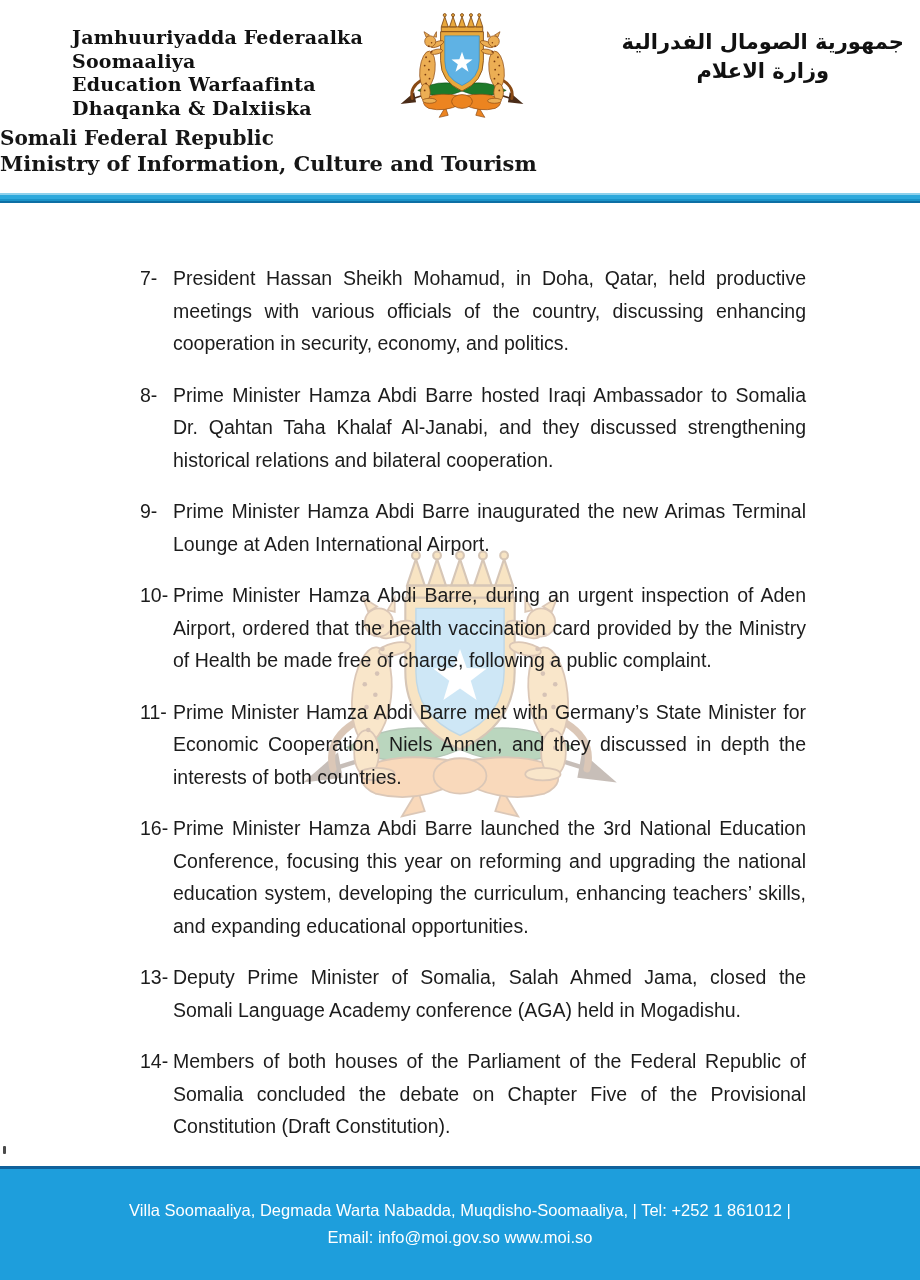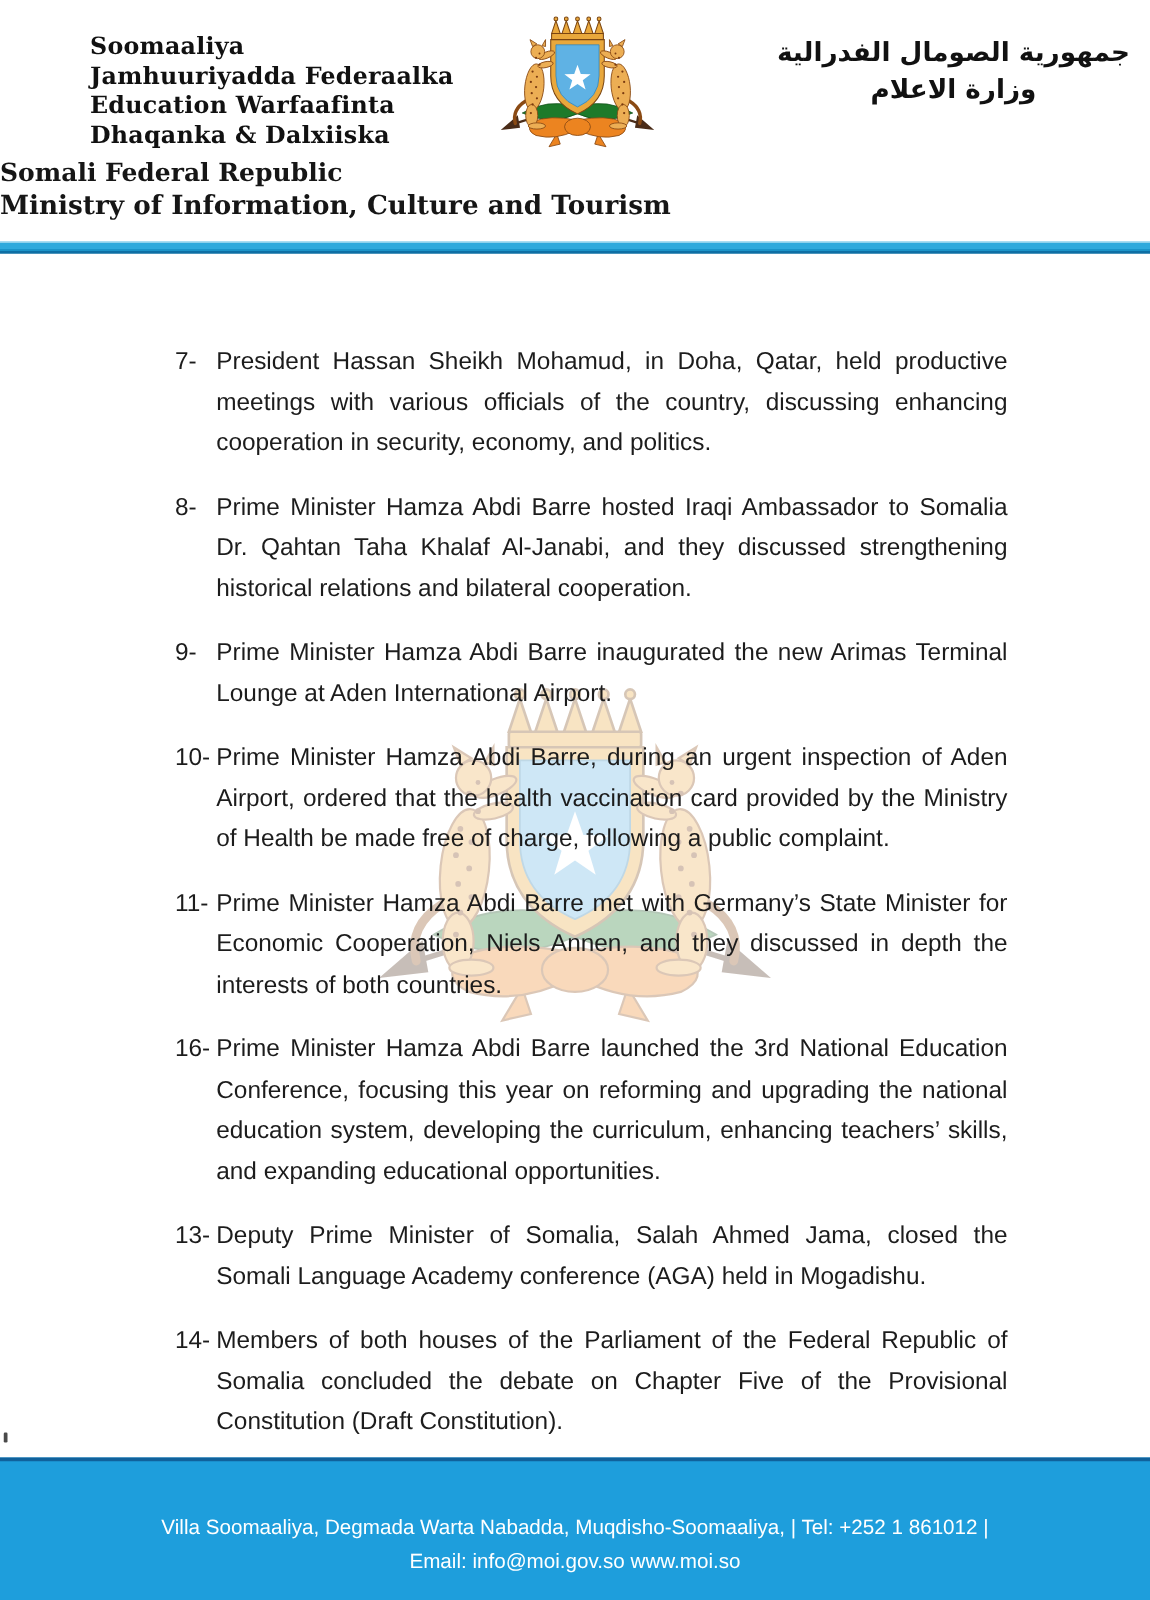--- a/index.html
+++ b/index.html
@@ -46,32 +46,32 @@
     position:absolute;left:266px;top:543px;width:388px;height:300px;
     opacity:.30;z-index:0;pointer-events:none;
   }
   
   .body-list{
     position:absolute;left:140px;top:258px;width:666px;z-index:1;
     list-style:none;margin:0;padding:0;
     font-size:19.5px;line-height:32.5px;color:#1c1c1c;
   }
   .body-list li{
-    margin:15px 0 19px 0;
+    margin:4px 0 19px 0;
     padding-left:33px;text-indent:-33px;
     text-align:justify;
   }
   .item-num{display:inline-block;width:33px;text-indent:0;}
   
   .footer{
     position:absolute;left:0;right:0;bottom:0;height:114px;
     background:#1e9edc;border-top:3px solid #10619b;
     color:#ffffff;text-align:center;
     font-size:16.5px;line-height:27px;
-    padding-top:40px;box-sizing:border-box;
+    padding-top:28px;box-sizing:border-box;
   }
   .artifact{
     position:absolute;left:3px;top:1146px;width:3px;height:8px;
     background:#4a4a4a;border-radius:1px;
   }
 </style>
 </head>
 <body>
 
 <svg width="0" height="0" style="position:absolute" xmlns="http://www.w3.org/2000/svg" xmlns:xlink="http://www.w3.org/1999/xlink" aria-hidden="true">
@@ -141,22 +141,22 @@
       <use href="#leo" xlink:href="#leo"></use>
       <use href="#leo" xlink:href="#leo" transform="translate(220,0) scale(-1,1)"></use>
     </g>
   </defs>
 </svg>
 
 <div class="page">
 
   <div>
     <div class="hdr-left">
+      <div>Jamhuuriyadda Federaalka</div>
       <div>Soomaaliya</div>
-      <div>Jamhuuriyadda Federaalka</div>
       <div>Education Warfaafinta</div>
       <div>Dhaqanka &amp; Dalxiiska</div>
     </div>
 
     <svg class="emblem" viewBox="0 0 220 170">
       <use href="#coa" xlink:href="#coa"></use>
     </svg>
 
     <div class="hdr-right">
       <div>جمهورية الصومال الفدرالية</div>

